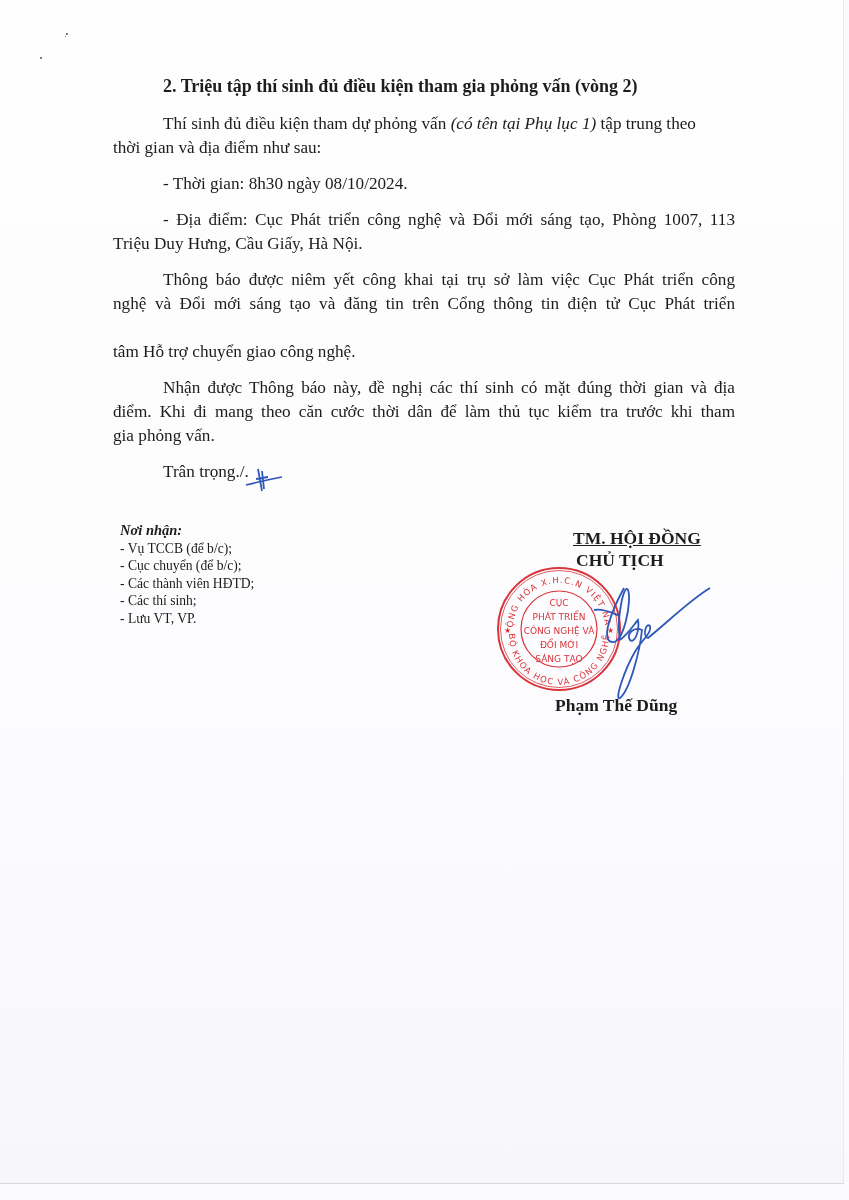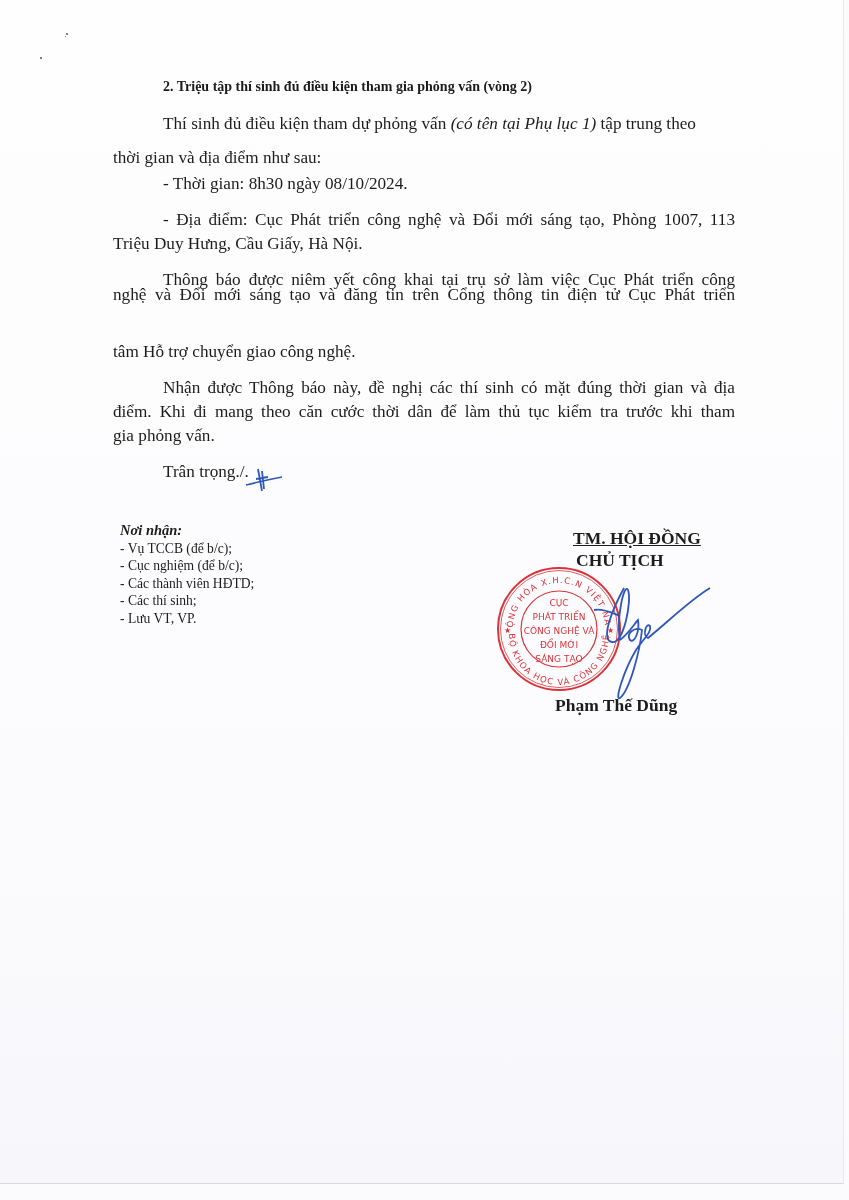--- a/index.html
+++ b/index.html
@@ -29,48 +29,48 @@
 </style>
 </head>
 <body>
 
 <div class="page">
 
   <span class="speck" style="left:66px;top:33px;"></span>
   <span class="speck" style="left:65px;top:36px;width:1px;height:1px;"></span>
   <span class="speck" style="left:40px;top:57px;"></span>
 
-  <div class="line bold" style="left:163px;top:76px;font-size:14px;">2. Triệu tập thí sinh đủ điều kiện tham gia phỏng vấn (vòng 2)</div>
+  <div class="line bold" style="left:163px;top:76px;font-size:18px;">2. Triệu tập thí sinh đủ điều kiện tham gia phỏng vấn (vòng 2)</div>
 
   <div class="line" style="left:163px;top:113px;"><span>Thí sinh đủ điều kiện tham dự phỏng vấn </span><span class="ital">(có tên tại Phụ lục 1)</span><span> tập trung theo</span></div>
-  <div class="line" style="left:113px;top:147px;text-align:right;">thời gian và địa điểm như sau:</div>
+  <div class="line" style="left:113px;top:137px;text-align:right;">thời gian và địa điểm như sau:</div>
 
   <div class="line" style="left:163px;top:173px;">- Thời gian: 8h30 ngày 08/10/2024.</div>
 
   <div class="line justify" style="left:163px;top:209px;width:572px;">- Địa điểm: Cục Phát triển công nghệ và Đổi mới sáng tạo, Phòng 1007, 113</div>
   <div class="line" style="left:113px;top:233px;">Triệu Duy Hưng, Cầu Giấy, Hà Nội.</div>
 
   <div class="line justify" style="left:163px;top:269px;width:572px;">Thông báo được niêm yết công khai tại trụ sở làm việc Cục Phát triển công</div>
-  <div class="line justify" style="left:113px;top:284px;width:622px;">nghệ và Đổi mới sáng tạo và đăng tin trên Cổng thông tin điện tử Cục Phát triển</div>
+  <div class="line justify" style="left:113px;top:293px;width:622px;">nghệ và Đổi mới sáng tạo và đăng tin trên Cổng thông tin điện tử Cục Phát triển</div>
   <div class="line" style="left:113px;top:341px;">tâm Hỗ trợ chuyển giao công nghệ.</div>
 
   <div class="line justify" style="left:163px;top:377px;width:572px;">Nhận được Thông báo này, đề nghị các thí sinh có mặt đúng thời gian và địa</div>
   <div class="line justify" style="left:113px;top:401px;width:622px;">điểm. Khi đi mang theo căn cước thời dân để làm thủ tục kiểm tra trước khi tham</div>
   <div class="line" style="left:113px;top:425px;">gia phỏng vấn.</div>
 
   <div class="line" style="left:163px;top:461px;">Trân trọng./.</div>
   <svg class="scribble" style="left:244px;top:463px;" width="40" height="32" viewBox="0 0 40 32">
     <path d="M2 22 C10 20, 22 17, 38 14" stroke="#2f57b8" stroke-width="1.6" fill="none"></path>
     <path d="M14 6 L18 28 M18 8 L20 26 M12 16 L24 14" stroke="#2f57b8" stroke-width="1.8" fill="none"></path>
   </svg>
 
   <div class="recip">
     <div class="head">Nơi nhận:</div>
     <div>- Vụ TCCB (để b/c);</div>
-    <div>- Cục nghiệm (để b/c);</div>
+    <div>- Cục chuyển (để b/c);</div>
     <div>- Các thành viên HĐTD;</div>
     <div>- Các thí sinh;</div>
     <div>- Lưu VT, VP.</div>
   </div>
 
   <div class="sig-title" style="left:573px;top:528px;text-decoration:underline;">TM. HỘI ĐỒNG</div>
   <div class="sig-title" style="left:576px;top:550px;">CHỦ TỊCH</div>
 
   <svg class="seal" viewBox="0 0 128 128">
     <defs>

